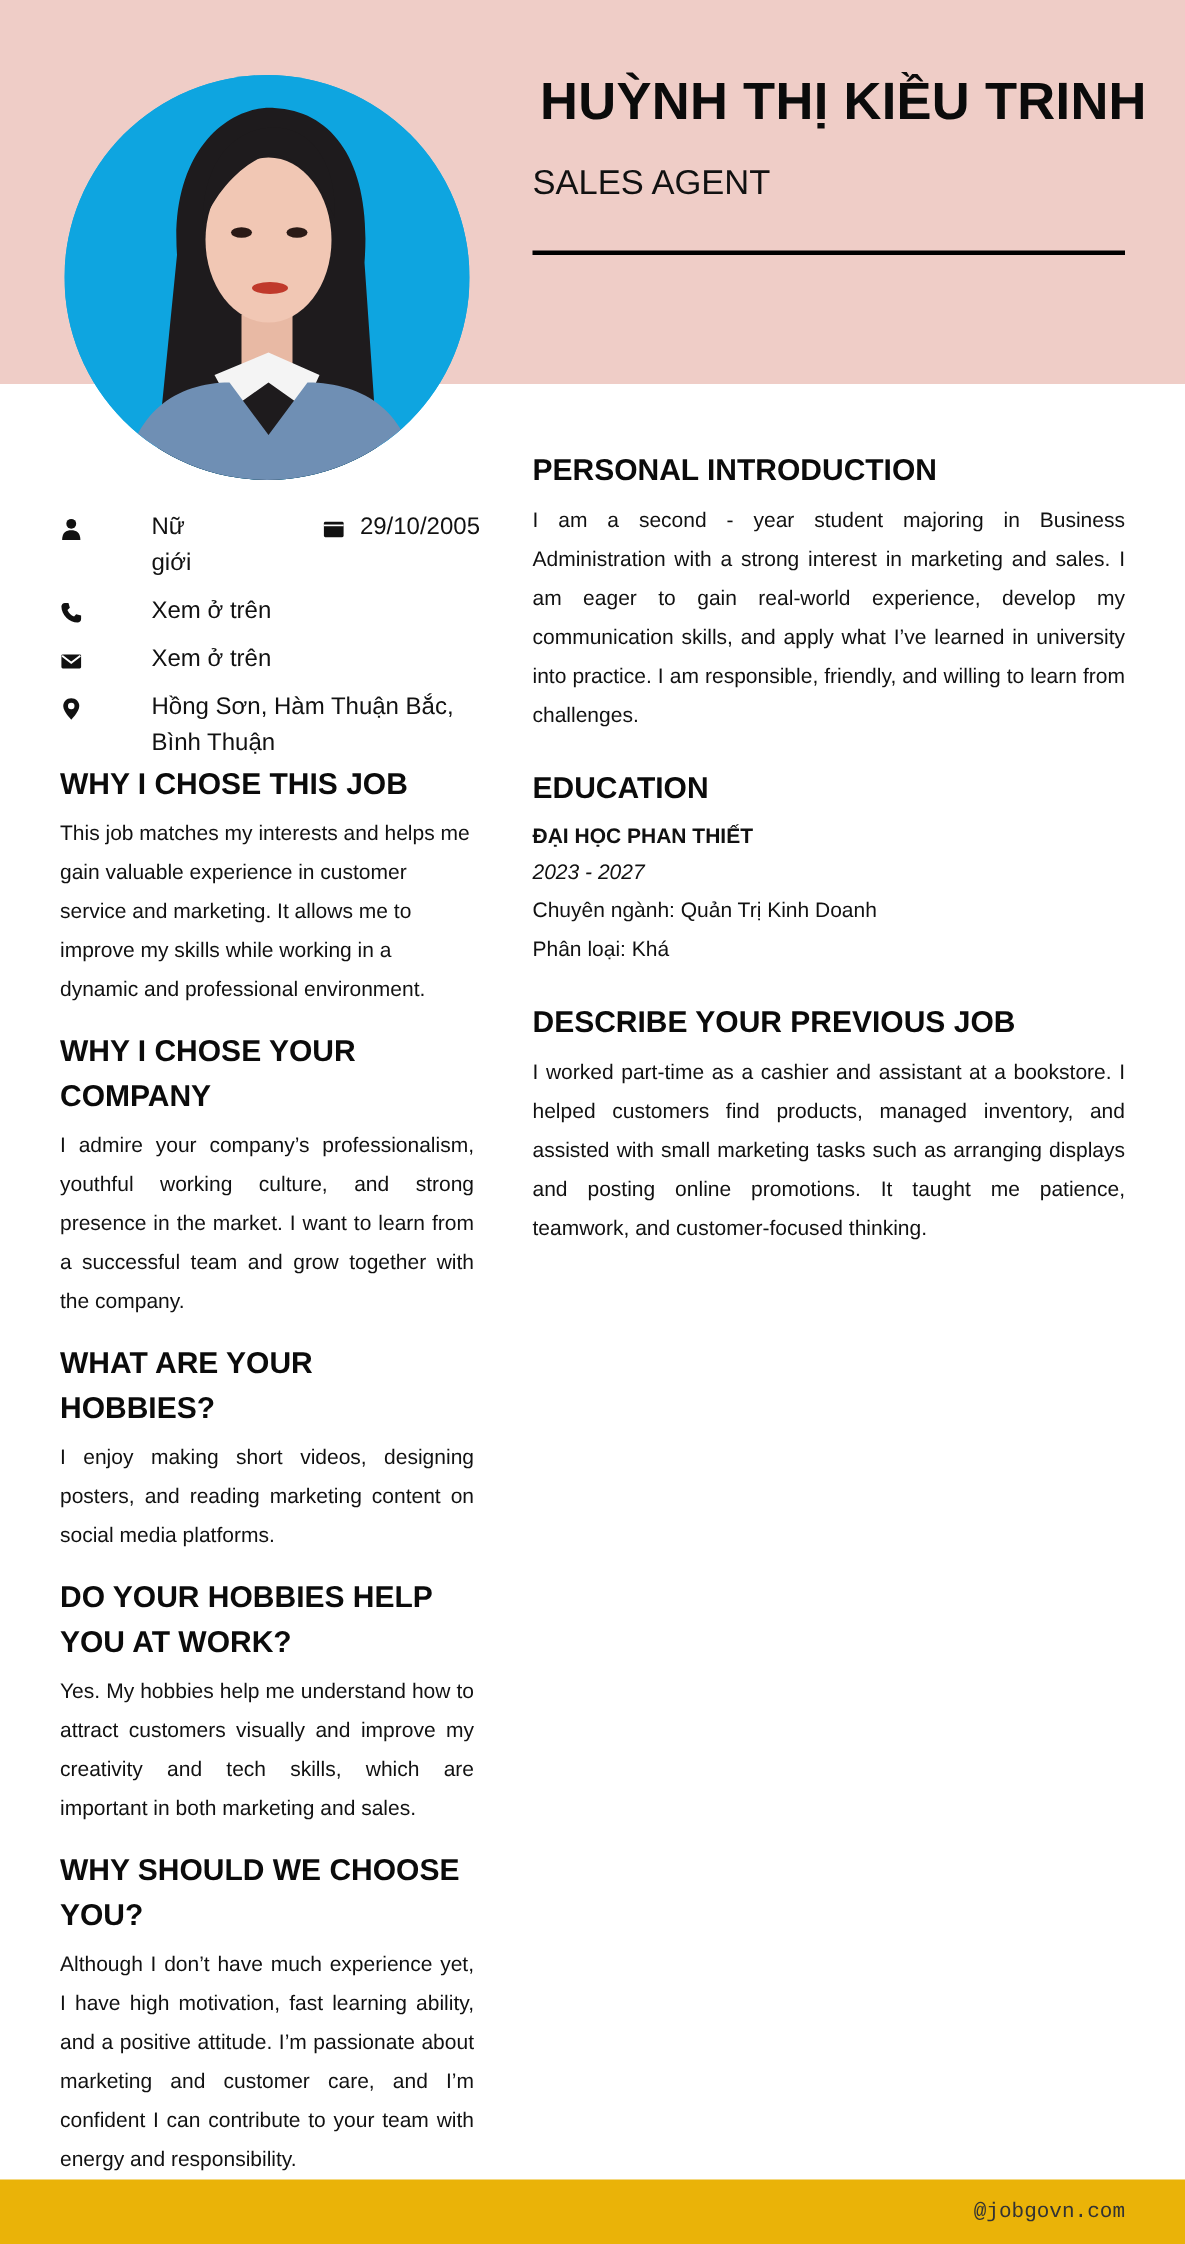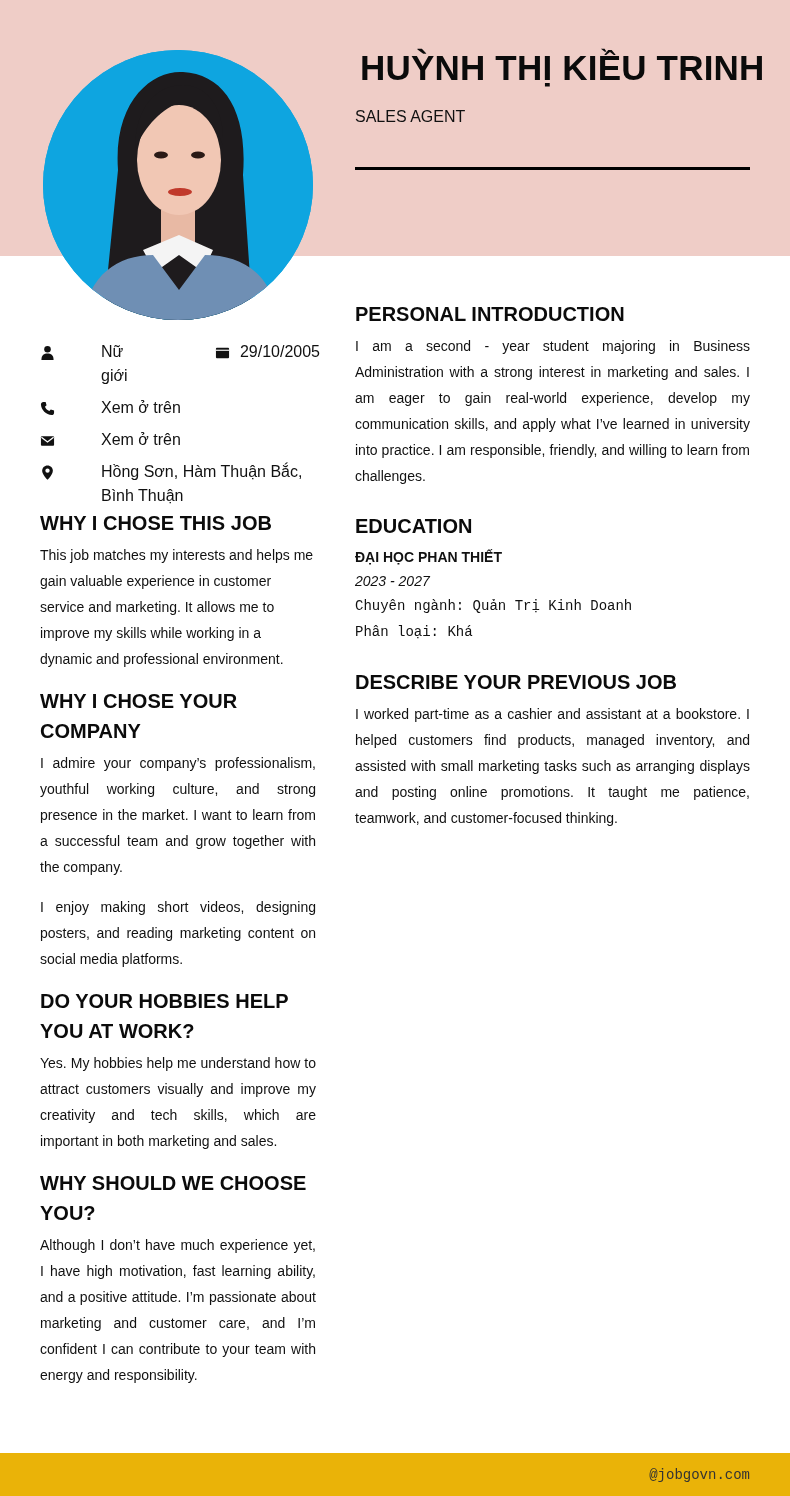--- a/index.html
+++ b/index.html
@@ -2,21 +2,21 @@
 <html><head>
 <meta charset="utf-8">
 <style>
   * { box-sizing: border-box; margin: 0; padding: 0; }
   html, body { width: 790px; background: #ffffff; }
   body { font-family: "Liberation Sans", sans-serif; color: #111; position: relative; height: 1496px; overflow: hidden; }
   .header-band { position: absolute; left: 0; top: 0; width: 790px; height: 256px; background: #efcdc7; }
   .avatar { position: absolute; left: 43px; top: 50px; width: 270px; height: 270px; border-radius: 50%; background: #0ea5e0; overflow: hidden; }
   .avatar svg { width: 100%; height: 100%; display: block; }
   .name { position: absolute; left: 360px; top: 48px; font-size: 35px; font-weight: 700; letter-spacing: 0.2px; color: #0b0b0b; white-space: nowrap; }
-  .job-title { position: absolute; left: 355px; top: 108px; font-size: 16px; color: #111; }
+  .job-title { position: absolute; left: 355px; top: 108px; font-size: 23px; color: #111; }
   .rule { position: absolute; left: 355px; top: 167px; width: 395px; height: 3px; background: #000; }
 
   .info { position: absolute; left: 40px; top: 340px; width: 280px; font-size: 16px; color: #111; }
   .info-row { display: flex; align-items: flex-start; margin-bottom: 8px; line-height: 24px; gap: 34px; }
   .info-row .ico { width: 27px; flex: none; display: flex; align-items: center; height: 24px; }
   .info-row .ico svg { width: 15px; height: 15px; fill: #111; }
   .info-row .sub { display: flex; align-items: center; margin-left: 30px; }
   .info-row .sub .ico { width: 25px; }
 
   .section-title { font-size: 20px; font-weight: 700; line-height: 30px; color: #0b0b0b; }
@@ -25,21 +25,21 @@
 
   .left-col { position: absolute; left: 40px; top: 508px; width: 276px; }
   .left-col .block { margin-bottom: 14px; }
   .left-col .section-title { margin-bottom: 4px; }
 
   .right-col { position: absolute; left: 355px; top: 299px; width: 395px; }
   .right-col .block { margin-bottom: 22px; }
   .right-col .section-title { margin-bottom: 4px; }
   .edu-school { font-size: 14px; font-weight: 700; line-height: 24px; }
   .edu-years { font-size: 14px; font-style: italic; line-height: 24px; }
-  .edu-line { font-size: 14px; line-height: 26px; font-family: Liberation Mono, monospace; }
+  .edu-line { font-size: 14px; line-height: 26px; }
 
   .footer { position: absolute; left: 0; top: 1453px; width: 790px; height: 43px; background: #eab308; }
   .footer-text { position: absolute; right: 40px; top: 14px; font-family: "Liberation Mono", monospace; font-size: 14px; color: #333; }
 </style>
 </head>
 <body>
 
 <div class="header-band"></div>
 
 <div class="avatar">
@@ -119,20 +119,21 @@
 <div class="left-col">
   <div class="block">
     <div class="section-title">WHY I CHOSE THIS JOB</div>
     <div class="para left">This job matches my interests and helps me gain valuable experience in customer service and marketing. It allows me to improve my skills while working in a dynamic and professional environment.</div>
   </div>
   <div class="block">
     <div class="section-title">WHY I CHOSE YOUR COMPANY</div>
     <div class="para">I admire your company’s professionalism, youthful working culture, and strong presence in the market. I want to learn from a successful team and grow together with the company.</div>
   </div>
   <div class="block">
+    <div class="section-title">WHAT ARE YOUR HOBBIES?</div>
     <div class="para">I enjoy making short videos, designing posters, and reading marketing content on social media platforms.</div>
   </div>
   <div class="block">
     <div class="section-title">DO YOUR HOBBIES HELP YOU AT WORK?</div>
     <div class="para">Yes. My hobbies help me understand how to attract customers visually and improve my creativity and tech skills, which are important in both marketing and sales.</div>
   </div>
   <div class="block">
     <div class="section-title">WHY SHOULD WE CHOOSE YOU?</div>
     <div class="para">Although I don’t have much experience yet, I have high motivation, fast learning ability, and a positive attitude. I’m passionate about marketing and customer care, and I’m confident I can contribute to your team with energy and responsibility.</div>
   </div>

